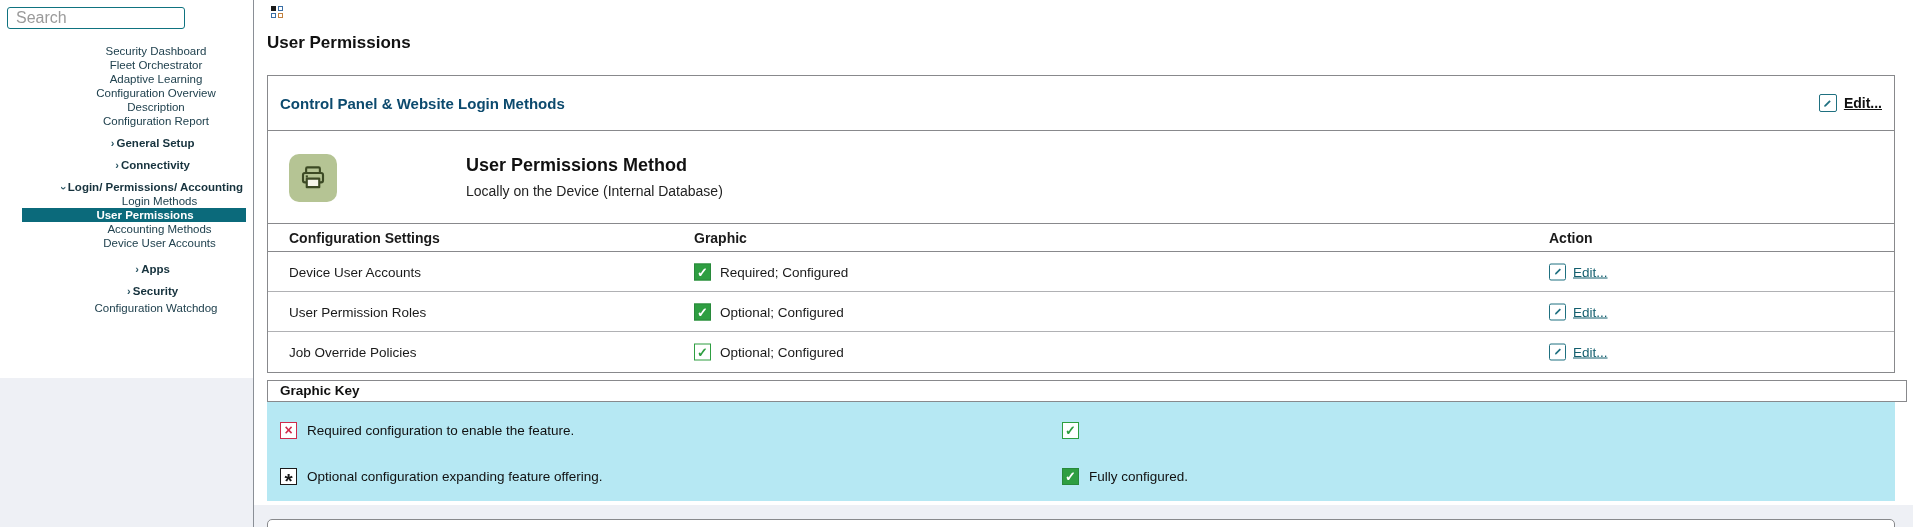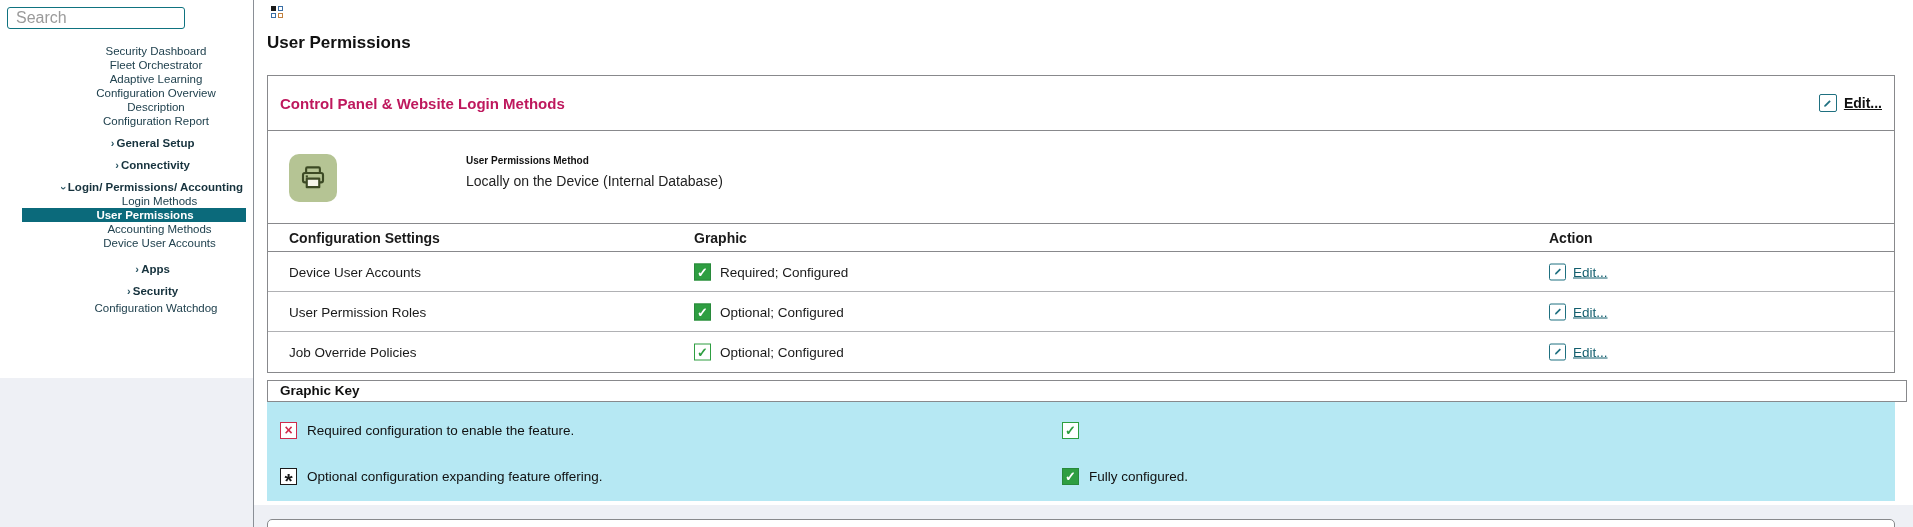--- a/index.html
+++ b/index.html
@@ -47,38 +47,38 @@
   .page-title{position:absolute;left:13px;top:33px;font-size:17px;font-weight:bold;color:#111;}
   
   .panel{
     position:absolute;left:13px;top:75px;width:1626px;height:296px;
     border:1px solid #88898c;background:#fff;box-sizing:content-box;
   }
   .panel-header{
     height:55px;border-bottom:1px solid #88898c;position:relative;
     display:flex;align-items:center;padding-left:12px;box-sizing:border-box;
   }
-  .panel-title{font-size:15px;font-weight:bold;color:#be185d;}
+  .panel-title{font-size:15px;font-weight:bold;color:#0c4a6e;}
   .edit-link{display:flex;align-items:center;gap:7px;text-decoration:none;cursor:pointer;}
   .edit-link .pbox{
     width:15px;height:15px;border:1px solid #1f7080;border-radius:2px;background:#fff;
     display:flex;align-items:center;justify-content:center;flex:0 0 auto;
   }
   .edit-link .lbl{font-size:13.5px;color:#135f6e;text-decoration:underline;}
   .edit-link.top{position:absolute;right:12px;top:50%;transform:translateY(-50%);}
   .edit-link.top .pbox{width:16px;height:16px;}
   .edit-link.top .lbl{color:#111;font-weight:bold;font-size:14px;}
   
   .method-row{height:92px;position:relative;}
   .printer-tile{
     position:absolute;left:21px;top:23px;width:48px;height:48px;border-radius:10px;
     background:#b5c494;display:flex;align-items:center;justify-content:center;
   }
   .method-text{position:absolute;left:198px;top:24px;}
-  .method-title{font-size:10px;font-weight:bold;color:#111;margin-bottom:7px;}
+  .method-title{font-size:18px;font-weight:bold;color:#111;margin-bottom:7px;}
   .method-value{font-size:14px;color:#222;}
   
   .cfg-table{border-top:1px solid #88898c;}
   .t-head{height:27px;border-bottom:1px solid #88898c;position:relative;font-weight:bold;font-size:14px;}
   .t-row{height:39px;border-bottom:1px solid #b0b1b4;position:relative;font-size:13.5px;}
   .t-row:last-child{border-bottom:none;}
   .c1{position:absolute;left:21px;top:50%;transform:translateY(-50%);}
   .c2{position:absolute;left:426px;top:50%;transform:translateY(-50%);display:flex;align-items:center;gap:9px;}
   .c3{position:absolute;left:1281px;top:50%;transform:translateY(-50%);}
   

